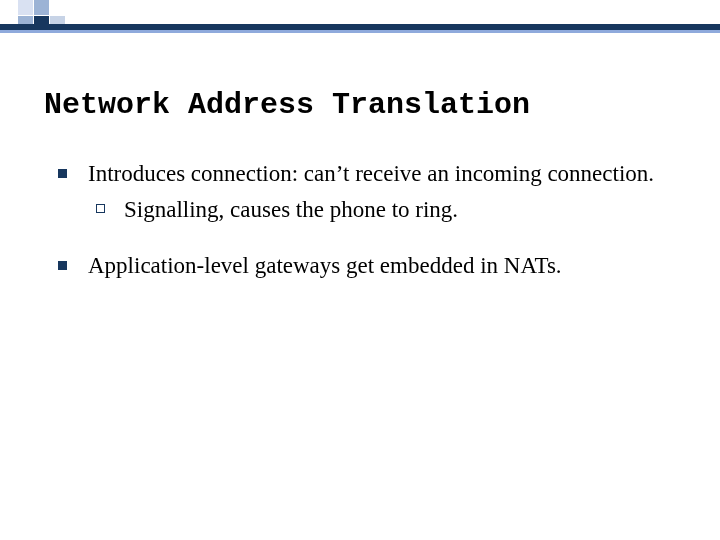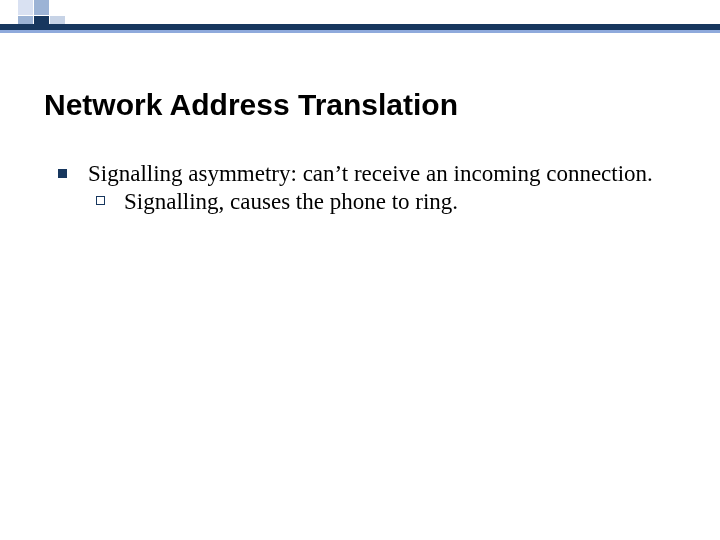--- a/index.html
+++ b/index.html
@@ -49,21 +49,21 @@
   .deco .sq1 { top: 0px;  left: 18px; background: #d9e1f2; }
   .deco .sq2 { top: 0px;  left: 34px; background: #9cb3d5; }
   .deco .sq3 { top: 16px; left: 18px; background: #9cb3d5; width:15px; height:15px;}
   .deco .sq4 { top: 16px; left: 34px; background: #17375e; width:15px; height:15px;}
   .deco .sq5 { top: 16px; left: 50px; background: #c7d3e6; width:15px; height:15px;}
 
   .title {
     position: absolute;
     top: 88px;
     left: 44px;
-    font-family: Liberation Sans, sans-serif;
+    font-family: Liberation Mono, monospace;
     font-weight: bold;
     font-size: 30px;
     color: #000000;
     letter-spacing: 0px;
   }
 
   .body {
     position: absolute;
     top: 160px;
     left: 44px;
@@ -82,21 +82,21 @@
     position: absolute;
     left: 14px;
     top: 9px;
     width: 9px;
     height: 9px;
     background: #17375e;
   }
   .l2 {
     position: relative;
     padding-left: 80px;
-    margin-top: 0px;
+    margin-top: 8px;
   }
   .l2::before {
     content: "";
     position: absolute;
     left: 52px;
     top: 8px;
     width: 9px;
     height: 9px;
     border: 1px solid #17375e;
     box-sizing: border-box;
@@ -116,23 +116,26 @@
     <div class="sq sq4"></div>
     <div class="sq sq5"></div>
     <div class="bar-dark"></div>
     <div class="bar-light"></div>
   </div>
 
   <div class="title">Network Address Translation</div>
 
   <div class="body">
     <div class="l1">
-      <span>Signalling asymmetry: can’t receive an incoming connection.</span>
+      <span>Introduces connection: can’t receive an incoming connection.</span>
     </div>
     <div class="l2">
       <span>Signalling, causes the phone to ring.</span>
     </div>
 
     <div class="spacer"></div>
 
+    <div class="l1">
+      <span>Application-level gateways get embedded in NATs.</span>
+    </div>
   </div>
 
 </div>
 
 </body></html>

